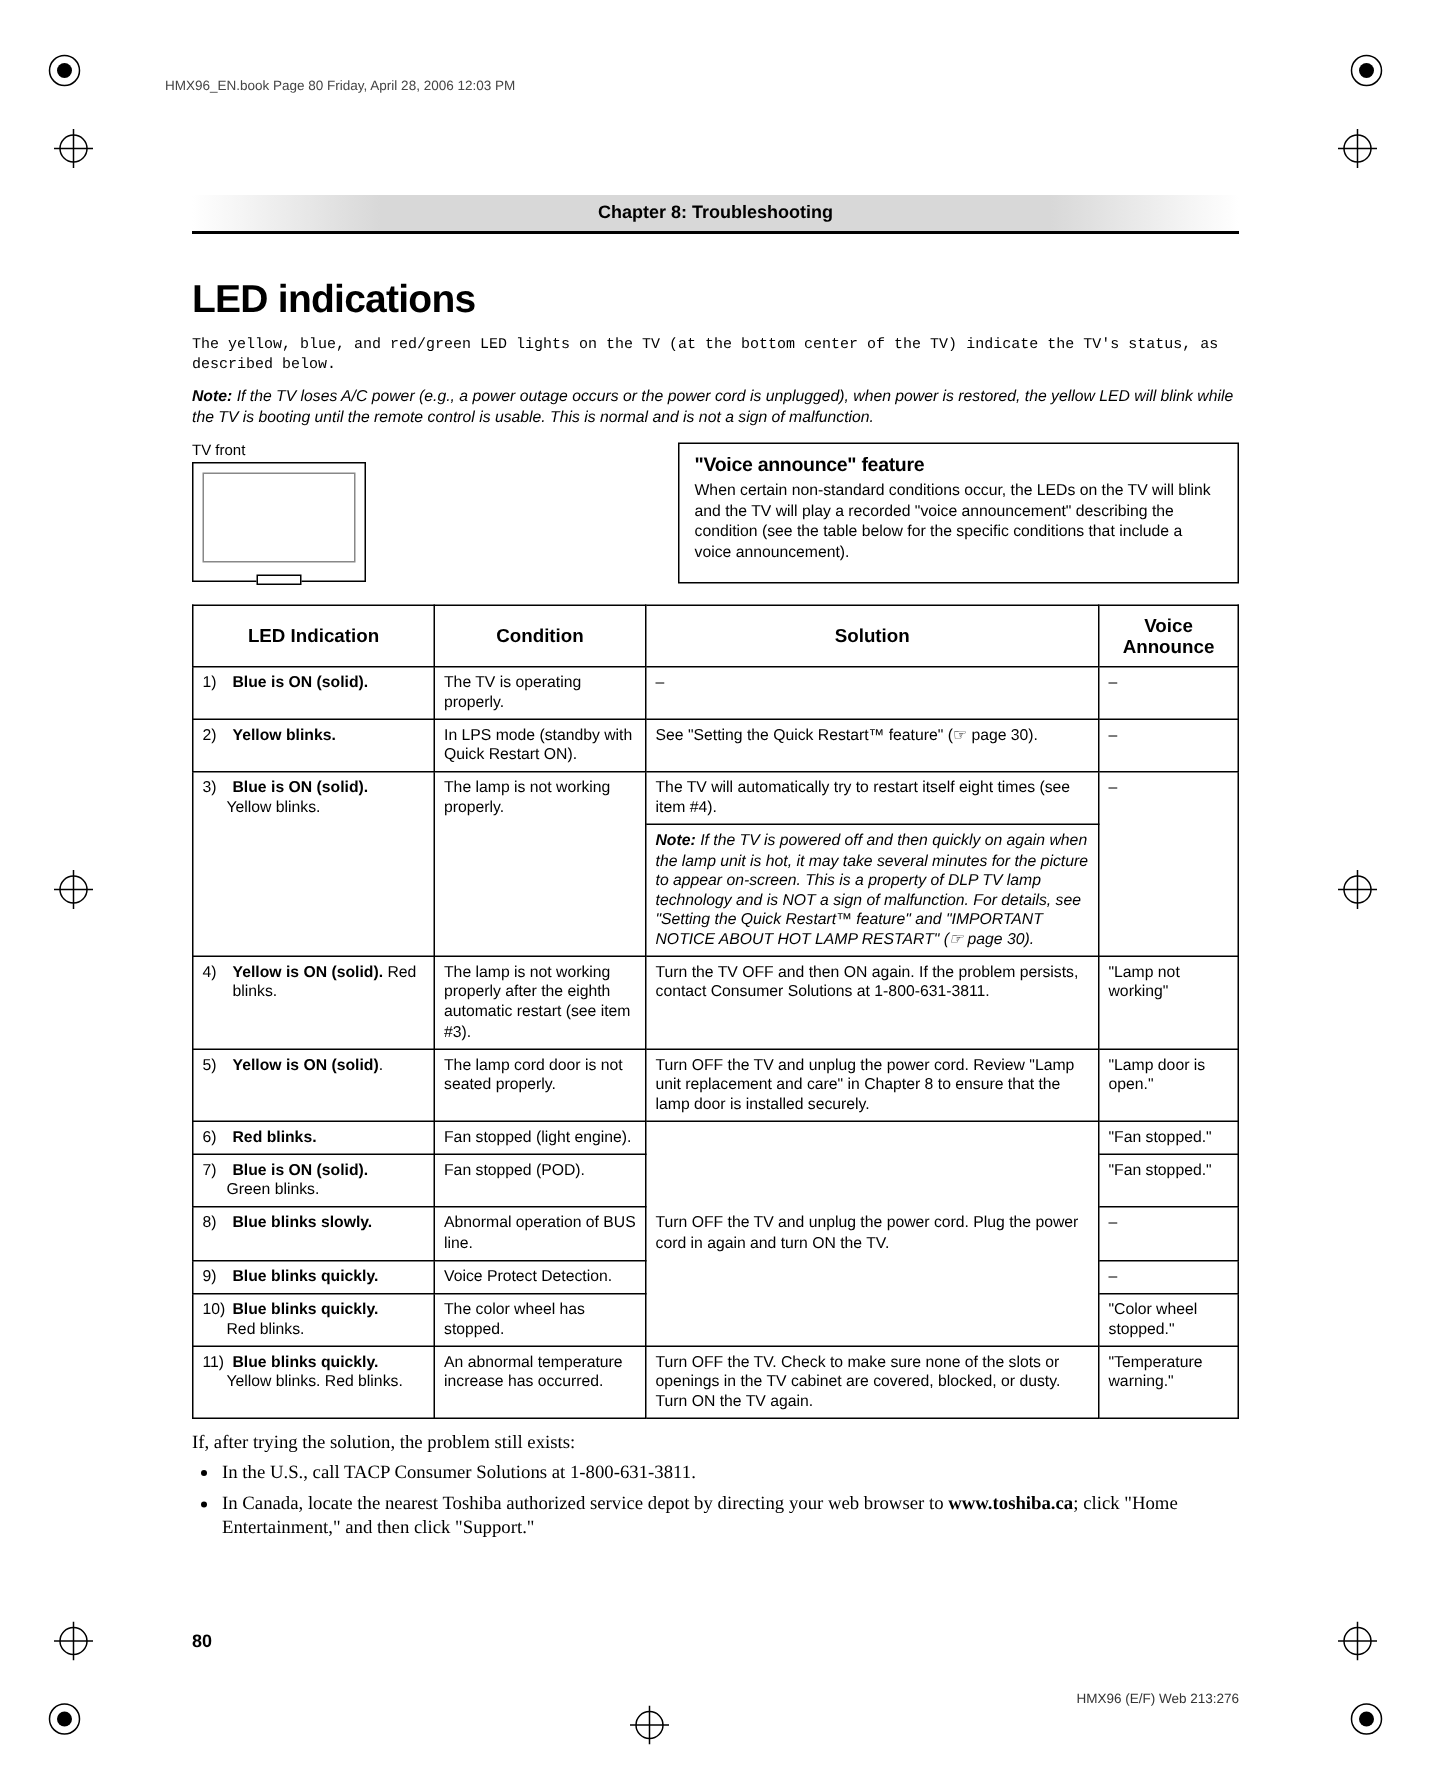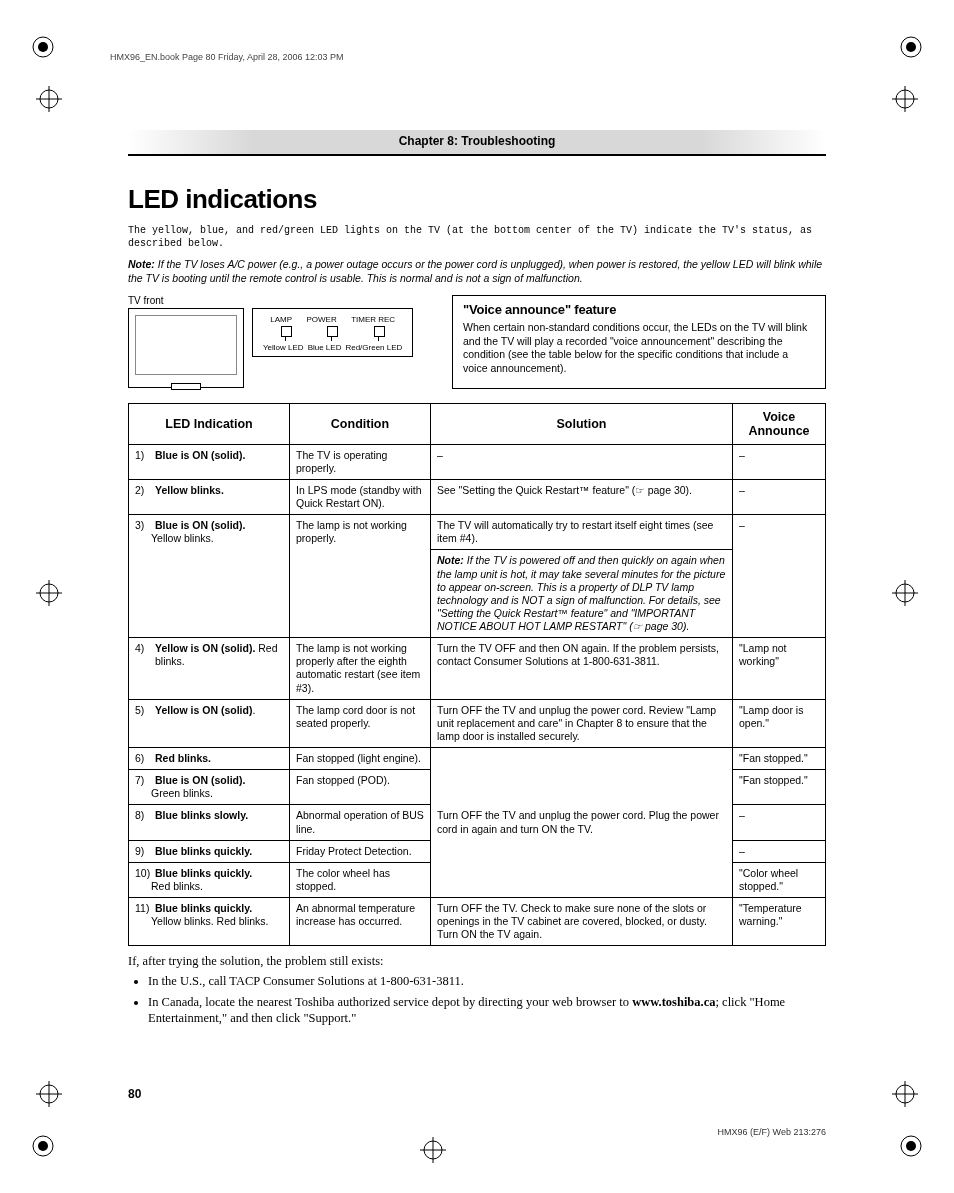--- a/index.html
+++ b/index.html
@@ -247,37 +247,20 @@
   </p>
 
   <div class="mid-row">
     <div class="tv-diagram-col">
       <div class="tv-front-label">TV front</div>
       <div class="tv-diagram">
         <div class="tv-screen">
           <div class="tv-screen-inner"></div>
           <div class="tv-stand"></div>
         </div>
-        <div class="led-box">
-          <div class="led-box-row1">
-            <span>LAMP</span>
-            <span>POWER</span>
-            <span>TIMER REC</span>
-          </div>
-          <div class="led-box-row2">
-            <div class="led-sq"></div>
-            <div class="led-sq"></div>
-            <div class="led-sq"></div>
-          </div>
-          <div class="led-box-row3">
-            <span>Yellow LED</span>
-            <span>Blue LED</span>
-            <span>Red/Green LED</span>
-          </div>
-        </div>
       </div>
     </div>
     <div class="voice-box">
       <h3>"Voice announce" feature</h3>
       <div>When certain non-standard conditions occur, the LEDs on the TV will blink and the TV will play a recorded "voice announcement" describing the condition (see the table below for the specific conditions that include a voice announcement).</div>
       <div style="height:4px;"></div>
     </div>
   </div>
 
   <table class="led-table">
@@ -390,21 +373,21 @@
         <td>–</td>
       </tr>
 
       <tr>
         <td>
             <div class="row-label">
               <span class="idx">9)</span>
               <b>Blue blinks quickly.</b>
             </div>
           </td>
-        <td>Friday Protect Detection.</td>
+        <td>Voice Protect Detection.</td>
         <td>–</td>
       </tr>
 
       <tr>
         <td>
             <div class="row-label">
               <span class="idx">10)</span>
               <b>Blue blinks quickly.</b>
             </div>
             <div class="indent">Red blinks.</div>

